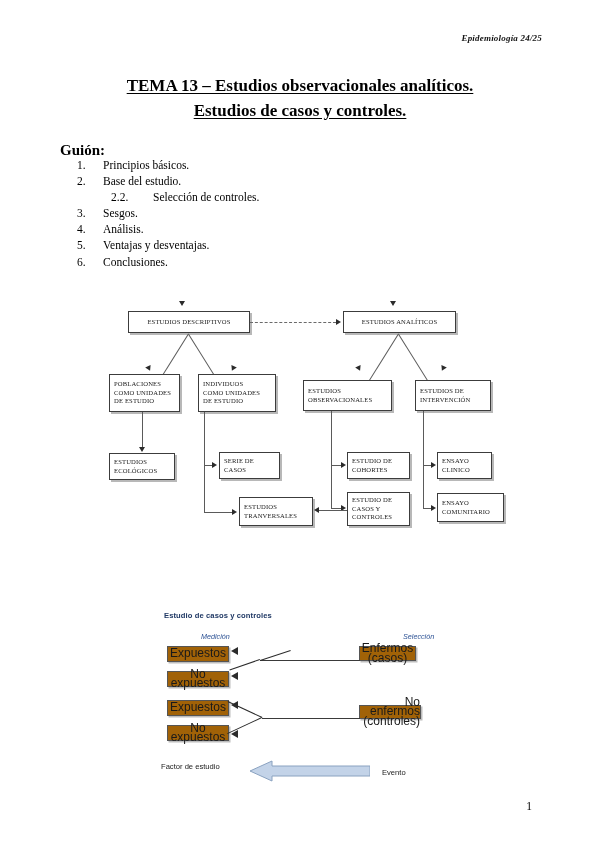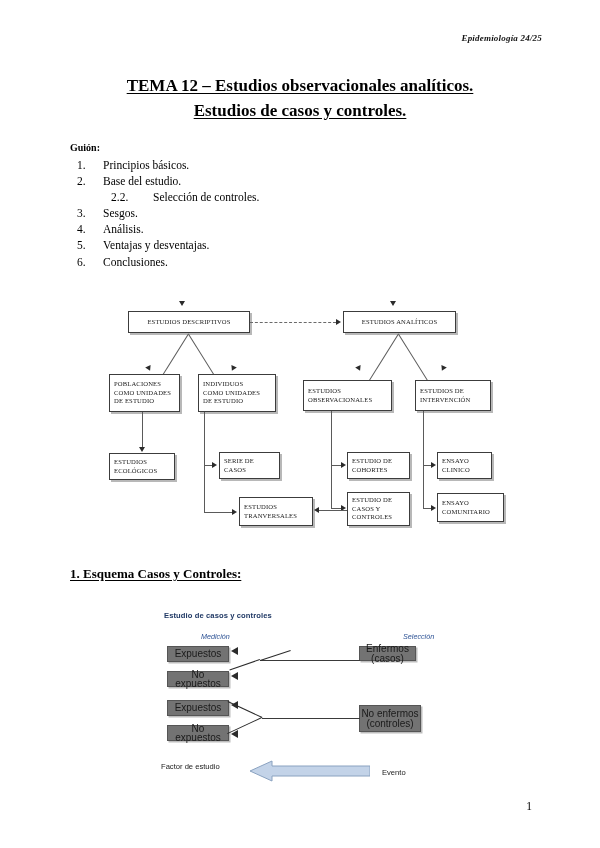--- a/index.html
+++ b/index.html
@@ -45,24 +45,24 @@
   .doc-title .ln {
     display: inline-block;
     text-decoration: underline;
     text-underline-offset: 2px;
   }
   .doc-title .ln2 { margin-top: 1px; }
 
   
   .guion-head {
     position: absolute;
-    left: 70px;
+    left: 60px;
     top: 142px;
     font-weight: bold;
-    font-size: 10px;
+    font-size: 15px;
   }
   .guion-list {
     position: absolute;
     left: 70px;
     top: 157px;
     font-size: 11.5px;
     line-height: 16.1px;
   }
   .guion-list .row { display: flex; }
   .guion-list .row.lvl1 { padding-left: 7px; }
@@ -172,25 +172,25 @@
     position: absolute;
     font-family: "Liberation Sans", sans-serif;
     font-style: italic;
     font-size: 7.2px;
     color: #2e5395;
     padding-left: 27px;
   }
   .d2box {
     position: absolute;
     box-sizing: border-box;
-    background: #737373;
+    background: #a16207;
     border: 1px solid #555555;
     box-shadow: 1.5px 1.5px 0 0 #bdbdbd;
     font-family: "Liberation Sans", sans-serif;
-    font-size: 10px;
+    font-size: 12px;
     line-height: 9.4px;
     color: #1a1a1a;
     display: flex;
     align-items: center;
     justify-content: center;
     text-align: center;
   }
   .arrow-label {
     position: absolute;
     font-family: "Liberation Sans", sans-serif;
@@ -199,21 +199,21 @@
   }
 </style>
 </head>
 <body>
 
 <div id="page">
 
   <div class="running-head">Epidemiología 24/25</div>
 
   <div class="doc-title">
-    <div><span class="ln">TEMA 12 – Estudios observacionales analíticos.</span></div>
+    <div><span class="ln">TEMA 13 – Estudios observacionales analíticos.</span></div>
     <div class="ln2"><span class="ln">Estudios de casos y controles.</span></div>
   </div>
 
   <div class="guion-head">Guión:</div>
   <div class="guion-list">
     <div class="row lvl1">
       <span class="num">1.</span>
       <span>Principios básicos.</span>
     </div>
     <div class="row lvl1">
@@ -357,44 +357,41 @@
     <div class="ln-h" style="left:219px; top:210px; width:28px;"></div>
     <div class="ah left" style="left:214px; top:206.5px;"></div>
 
     <div class="ln-v" style="left:323px; top:111px; height:97px;"></div>
     <div class="ln-h" style="left:323px; top:165px; width:10px;"></div>
     <div class="ah right" style="left:331px; top:161.5px;"></div>
     <div class="ln-h" style="left:323px; top:208px; width:10px;"></div>
     <div class="ah right" style="left:331px; top:204.5px;"></div>
   </div>
 
-  <div class="section-head">
-    <span>1. Esquema Casos y Controles:</span>
-  </div>
 
   <div id="diagram2">
 
     <div class="d2-title">Estudio de casos y controles</div>
 
     <div class="d2-lbl" style="left:24px; top:27px;">Medición</div>
     <div class="d2-lbl" style="left:226px; top:27px;text-align:right;">Selección</div>
 
     <div class="d2box" style="left:17px; top:41px; width:62px; height:16px;">Expuestos</div>
     <div class="d2box" style="left:17px; top:66px; width:62px; height:16px;">No expuestos</div>
 
     <div class="d2box" style="left:17px; top:95px; width:62px; height:16px;">Expuestos</div>
     <div class="d2box" style="left:17px; top:120px; width:62px; height:16px;">No expuestos</div>
 
     <div class="d2box" style="left:209px; top:41px; width:57px; height:15px;">
       <span>
         <span>Enfermos</span><br>
         <span>(casos)</span>
       </span>
     </div>
-    <div class="d2box" style="left:209px; top:100px; width:62px; height:27px;">
+    <div class="d2box" style="left:209px; top:100px; width:62px; height:14px;text-align:right;">
       <span>
         <span>No enfermos</span><br>
         <span>(controles)</span>
       </span>
     </div>
 
     <div class="ln-h" style="left:110px; top:55px; width:100px; background:#3a3a3a;"></div>
     <div class="diag-line" style="left:110px; top:55px; width:32px; transform:rotate(-18deg); background:#2b2b2b; height:1.4px;"></div>
     <div class="ah left" style="left:81px; top:41.5px; border-right-width:7px; border-top-width:4px; border-bottom-width:4px;"></div>
     <div class="diag-line" style="left:110px; top:55px; width:32px; transform:rotate(161deg); background:#2b2b2b; height:1.4px;"></div>

